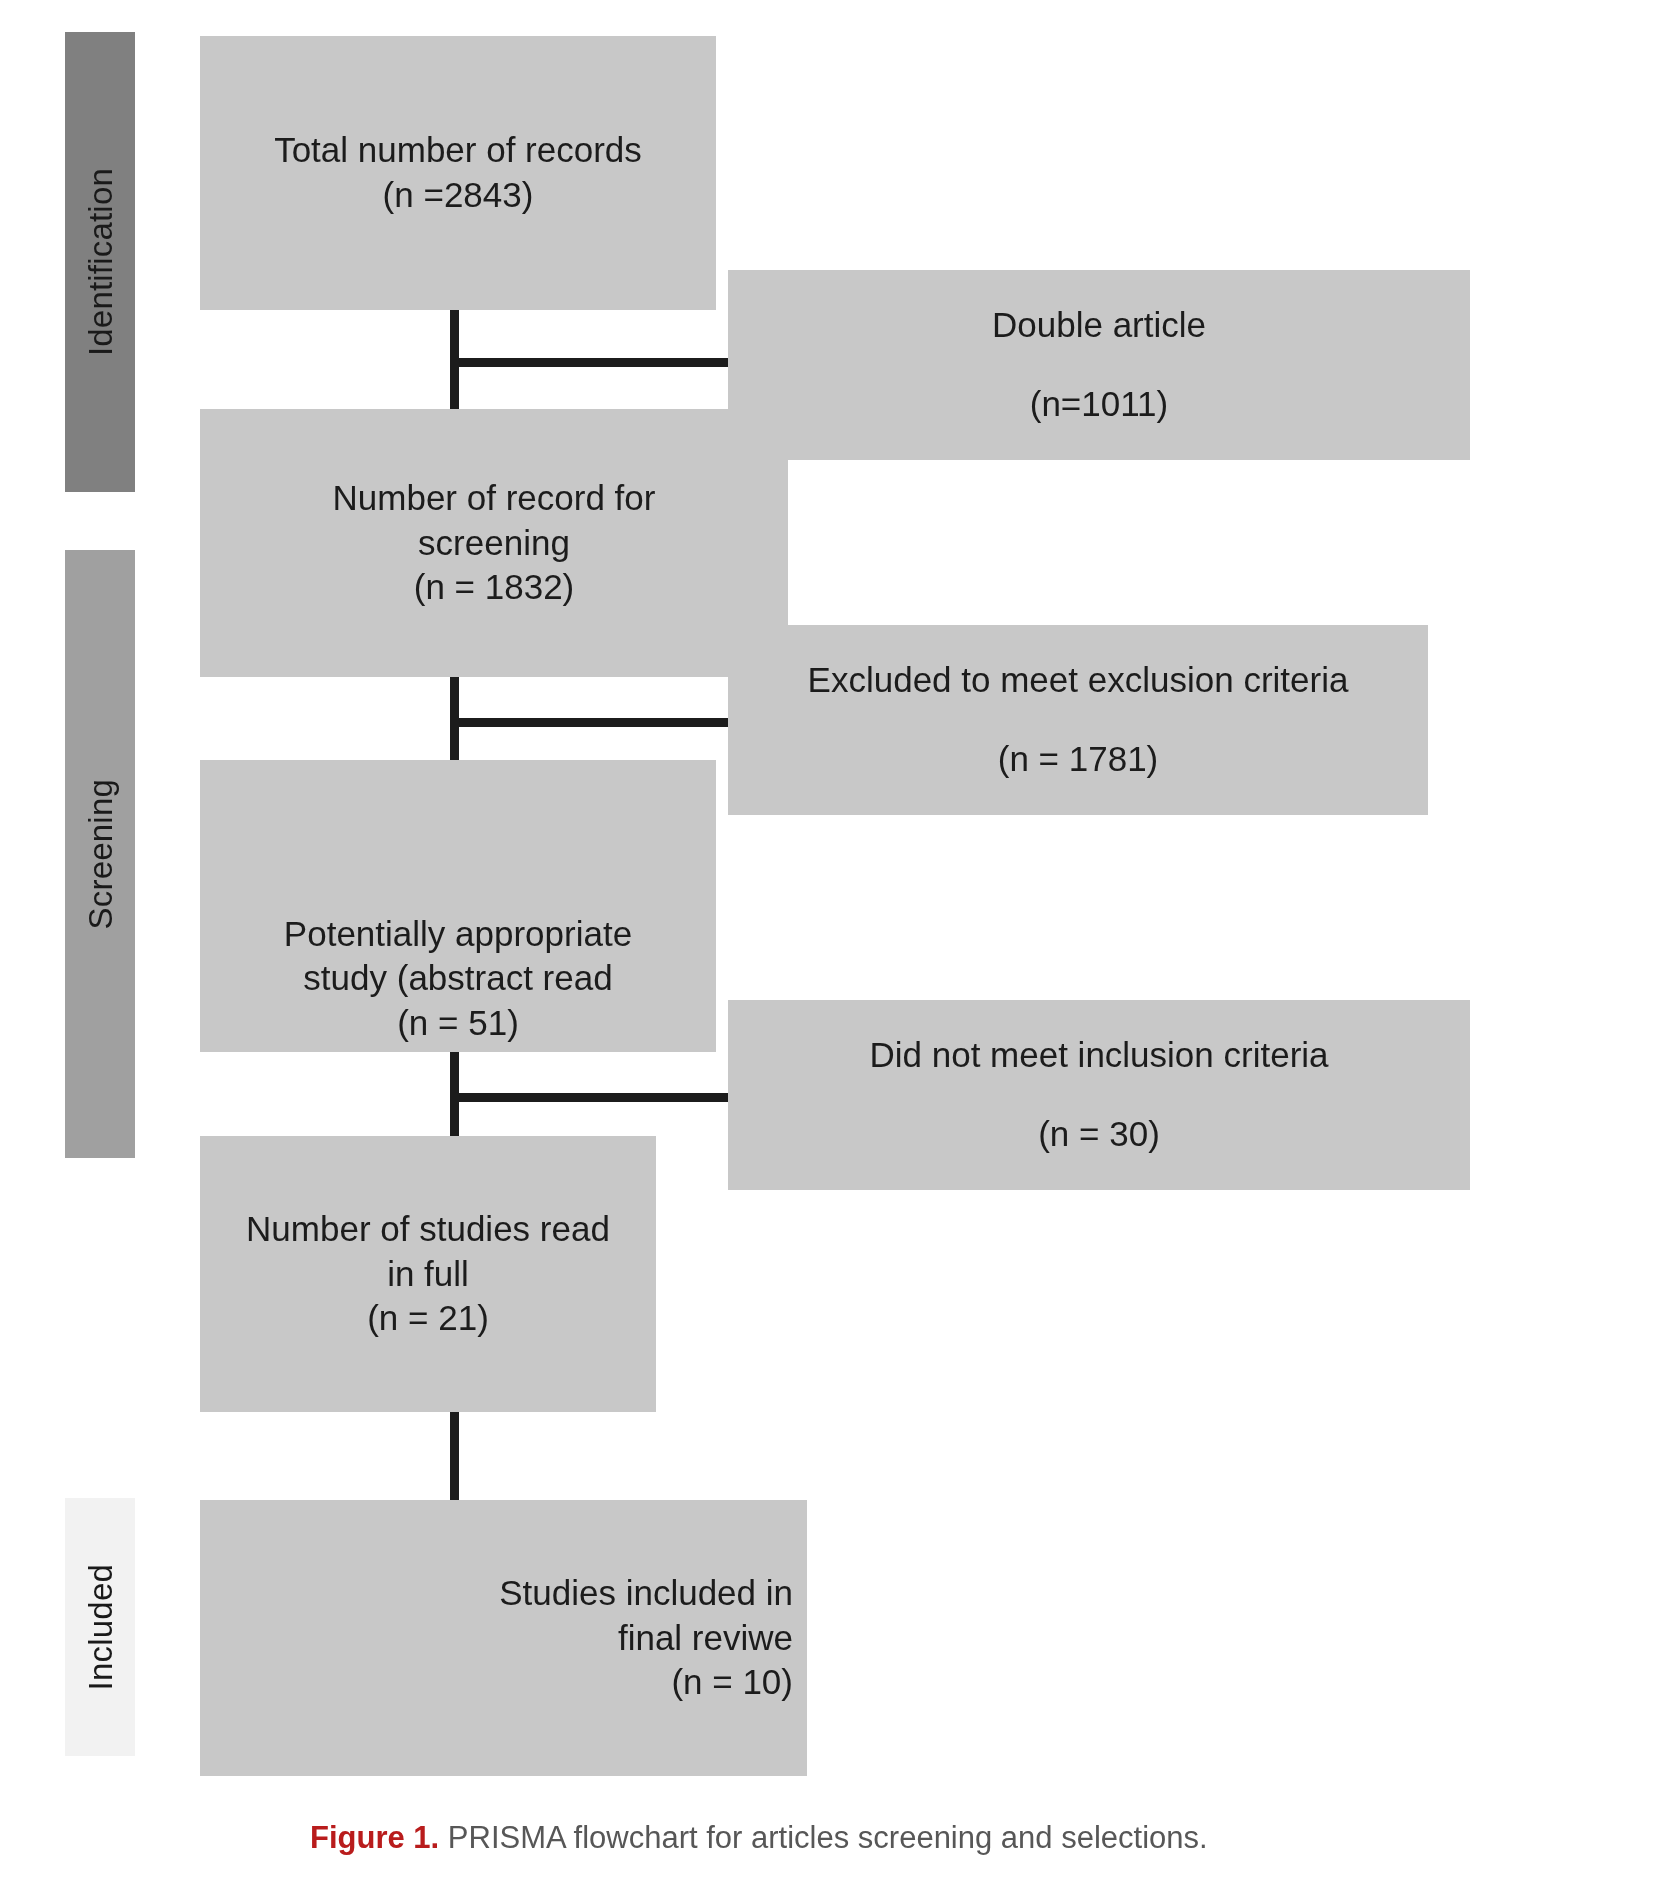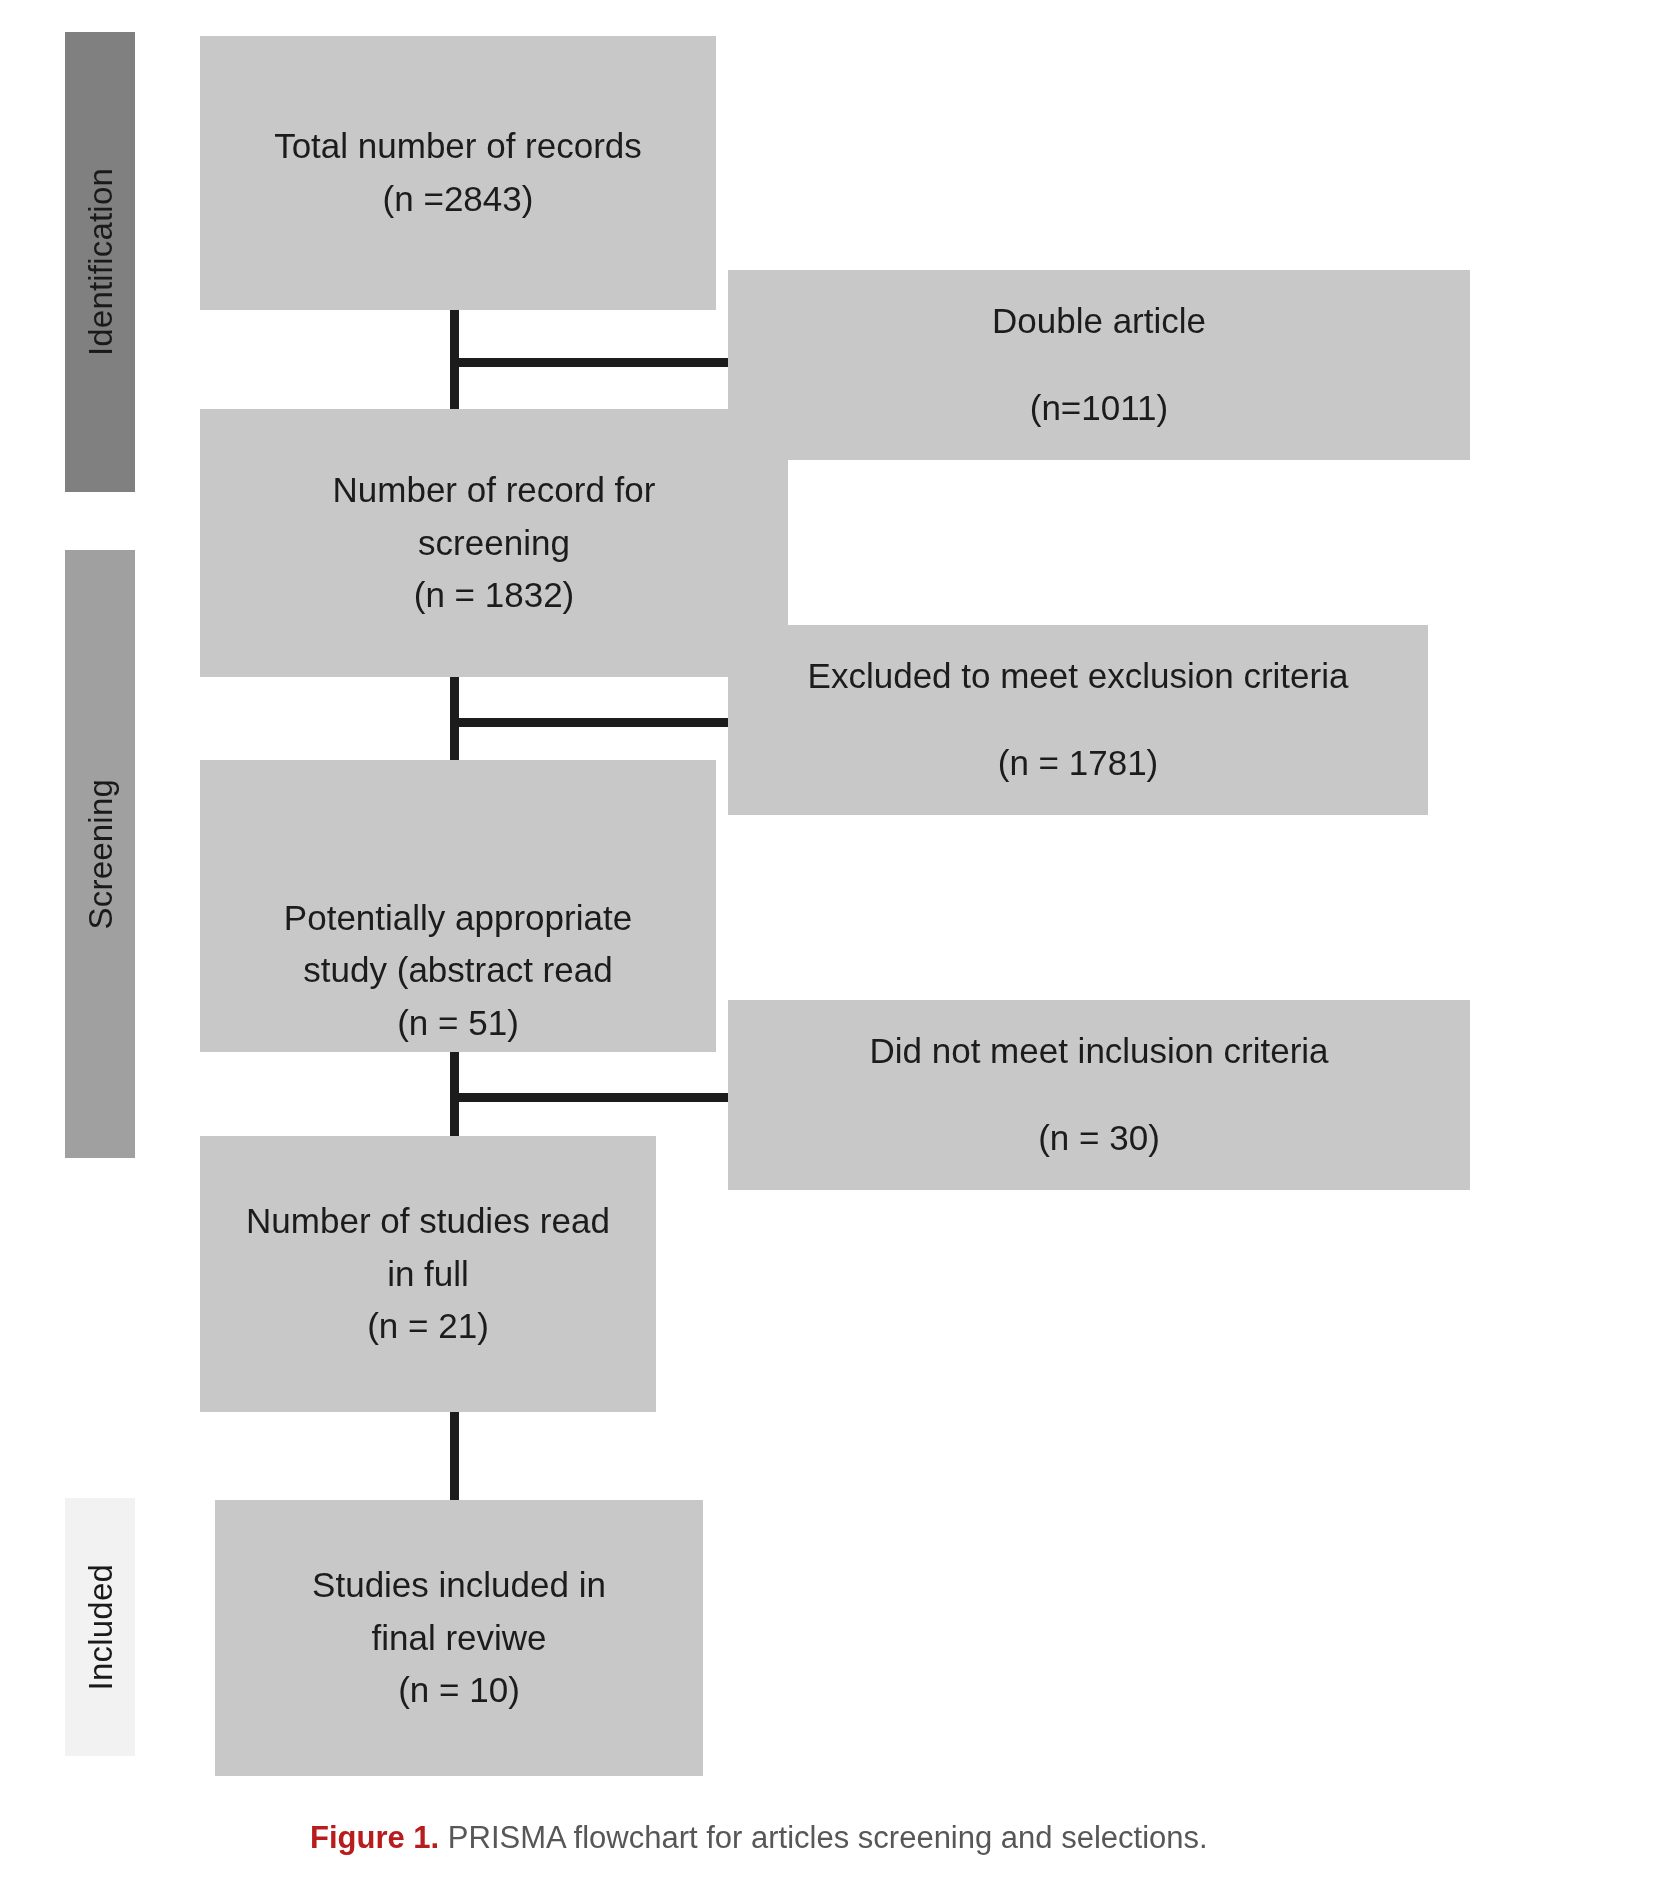--- a/index.html
+++ b/index.html
@@ -30,21 +30,20 @@
   
   .node{
     position:absolute;
     background:#c8c8c8;
     display:flex;
     flex-direction:column;
     align-items:center;
     justify-content:center;
     box-sizing:border-box;
     padding:6px 14px;
-    gap:8px;
   }
   .node .line{
     font-size:35px;
     color:#1c1c1c;
     text-align:center;
     line-height:1.28;
     white-space:nowrap;
   }
   .node .title{
     white-space:normal;
@@ -111,21 +110,21 @@
     <div class="line">study (abstract read</div>
     <div class="line count">(n = 51)</div>
   </div>
 
   <div class="node" style="left:200px;top:1136px;width:456px;height:276px;">
     <div class="line">Number of studies read</div>
     <div class="line">in full</div>
     <div class="line count">(n = 21)</div>
   </div>
 
-  <div class="node" style="left:215px;top:1500px;width:488px;height:276px;">
+  <div class="node" style="left:200px;top:1500px;width:607px;height:276px;align-items:flex-end;">
     <div class="line">Studies included in</div>
     <div class="line">final reviwe</div>
     <div class="line count">(n = 10)</div>
   </div>
 
   <div class="node side" style="left:728px;top:270px;width:742px;height:190px;">
     <div class="line">Double article</div>
     <div class="line count">(n=1011)</div>
   </div>
 

